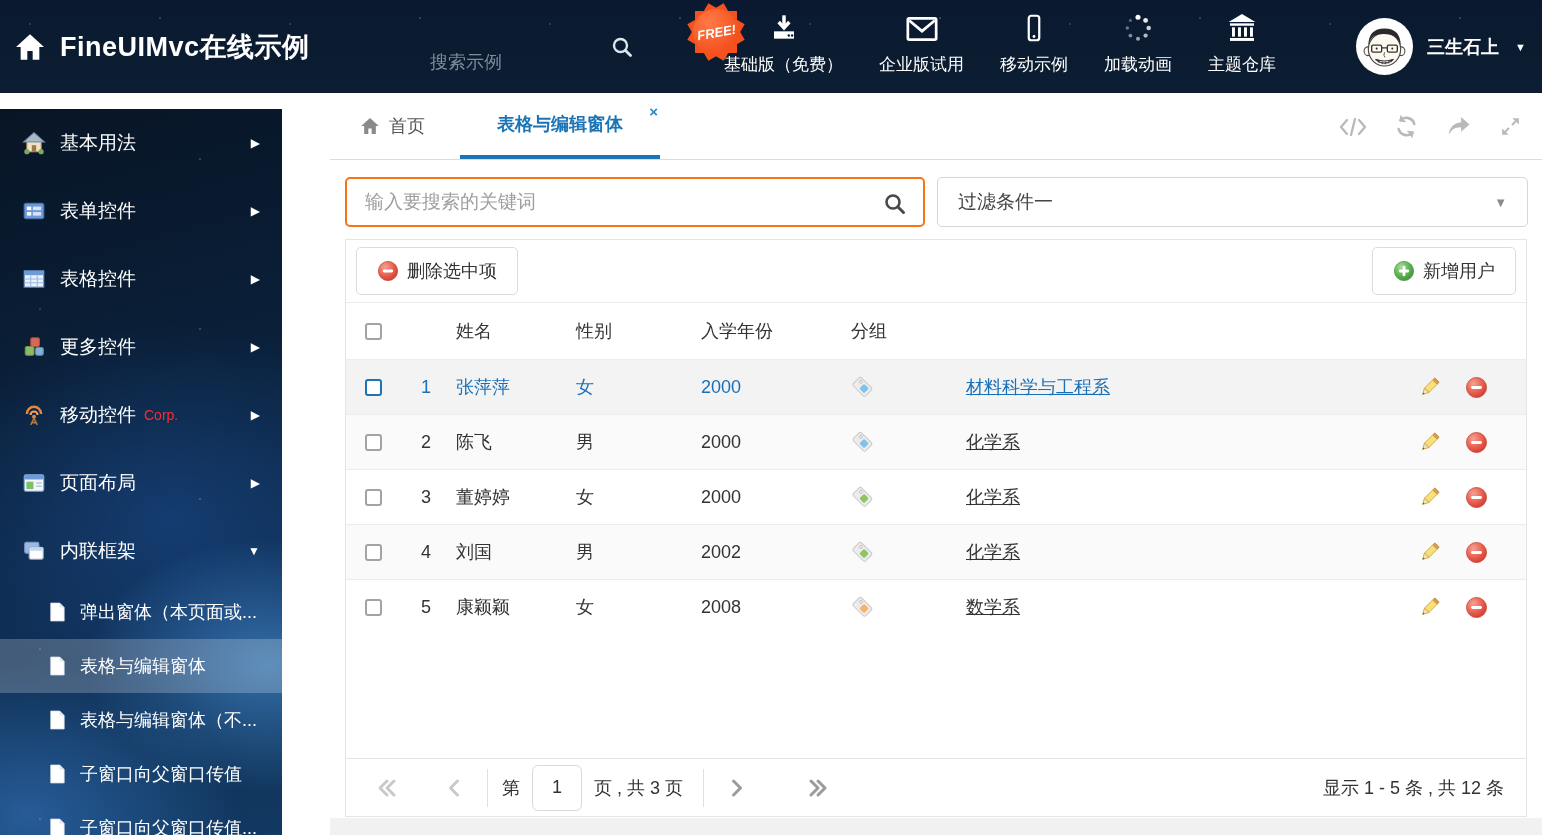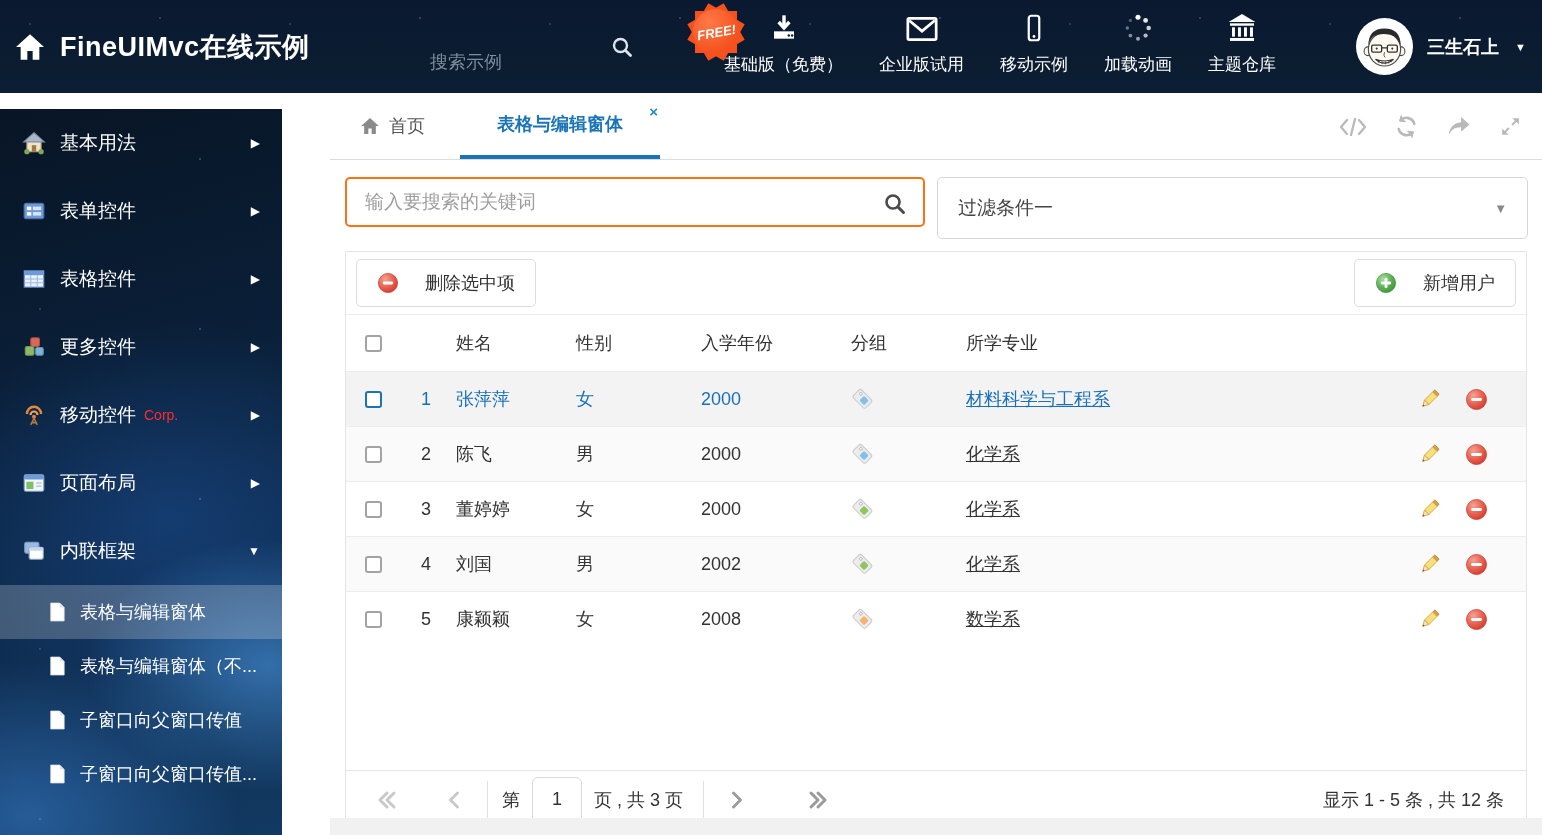--- a/index.html
+++ b/index.html
@@ -74,29 +74,29 @@
   .tab-close { position:absolute; top:10px; right:2px; color:#2a87c8; font-weight:bold; font-size:15px; cursor:pointer; }
   .tab-tools { position:absolute; right:20px; top:0; height:67px; display:flex; align-items:center; gap:27px; }
   .tab-tools .tool { color:#b9b9b9; cursor:pointer; display:flex; }
 
   .filter-row { margin:17px 14px 0 15px; display:flex; gap:12px; }
   .search-box { width:580px; height:50px; border:2px solid #f97316; border-radius:5px;
     display:flex; align-items:center; position:relative; }
   .search-box input { flex:1; border:none; outline:none; font-size:19px; padding:0 52px 0 18px; color:#333; }
   .search-box input::placeholder { color:#9e9e9e; }
   .search-box .mag { position:absolute; right:16px; top:13px; }
-  .dropdown { flex:1; height:62px; border:1px solid #d6d6d6; border-radius:5px;
+  .dropdown { flex:1; height:50px; border:1px solid #d6d6d6; border-radius:5px;
     display:flex; align-items:center; padding:0 20px; font-size:19px; color:#444; cursor:pointer; }
   .dd-caret { margin-left:auto; color:#8a8a8a; font-size:13px; }
 
   .grid-panel { margin:12px 14px 0 15px; width:1182px; height:578px;
     border:1px solid #e4e4e4; position:relative; background:#fff; }
   .panel-toolbar { height:62px; display:flex; align-items:center; justify-content:space-between; padding:0 10px; }
   .btn { height:48px; border:1px solid #dcdcdc; border-radius:5px; background:#fff;
-    display:flex; align-items:center; gap:26px; padding:0 20px; font-size:18px; color:#333; cursor:pointer; }
+    display:flex; align-items:center; gap:8px; padding:0 20px; font-size:18px; color:#333; cursor:pointer; }
 
   .grid-head { height:57px; border-top:1px solid #ececec; display:flex; align-items:center;
     font-size:18px; color:#333; }
   .grid-row { height:55px; border-top:1px solid #ececec; display:flex; align-items:center;
     font-size:18px; color:#333; background:#fff; cursor:pointer; }
   .grid-row.striped { background:#fafafa; }
   .grid-row.selected { background:#f3f3f3; color:#1a70b8; }
   .grid-row.selected .cb { border-color:#1b74b5; }
   .major-link { text-decoration:underline; color:inherit; cursor:pointer; }
 
@@ -321,20 +321,27 @@
     <rect x="2.5" y="3" width="13" height="10" rx="1.5" fill="#9db9e3" stroke="#7a9cc6"></rect>
     <rect x="6.5" y="7.5" width="13" height="11" rx="1.5" fill="#fdfdfd" stroke="#8aa6c9"></rect>
     <rect x="6.5" y="7.5" width="13" height="3.2" rx="1.5" fill="#c5d7ef"></rect>
   </svg></span>
     <span>内联框架</span>
 
     <span class="m-arrow">▼</span>
   </div>
     </div>
   <div>
+      <div class="sub-item">
+    <span class="sicon"><svg width="18" height="20" viewBox="0 0 20 22">
+    <path d="M3 1 H13 L18 6 V21 H3 Z" fill="#fff" stroke="#d5dde5" stroke-width="0.8"></path>
+    <path d="M13 1 V6 H18 Z" fill="#dfe6ee"></path>
+  </svg></span>
+    <span>弹出窗体（本页面或...</span>
+  </div>
       <div class="sub-item active">
     <span class="sicon"><svg width="18" height="20" viewBox="0 0 20 22">
     <path d="M3 1 H13 L18 6 V21 H3 Z" fill="#fff" stroke="#d5dde5" stroke-width="0.8"></path>
     <path d="M13 1 V6 H18 Z" fill="#dfe6ee"></path>
   </svg></span>
     <span>表格与编辑窗体</span>
   </div>
       <div class="sub-item">
     <span class="sicon"><svg width="18" height="20" viewBox="0 0 20 22">
     <path d="M3 1 H13 L18 6 V21 H3 Z" fill="#fff" stroke="#d5dde5" stroke-width="0.8"></path>
@@ -437,21 +444,20 @@
 
     <div class="grid-head">
       <span class="c-check">
           <span class="cb"></span>
         </span>
       <span class="c-num"></span>
       <span class="c-name">姓名</span>
       <span class="c-gender">性别</span>
       <span class="c-year">入学年份</span>
       <span class="c-tag">分组</span>
-      <span class="c-major">所学专业</span>
       <span class="c-actions"></span>
     </div>
 
     <div>
         <div class="grid-row selected">
     <span class="c-check">
             <span class="cb"></span>
           </span>
     <span class="c-num">1</span>
     <span class="c-name">张萍萍</span>

